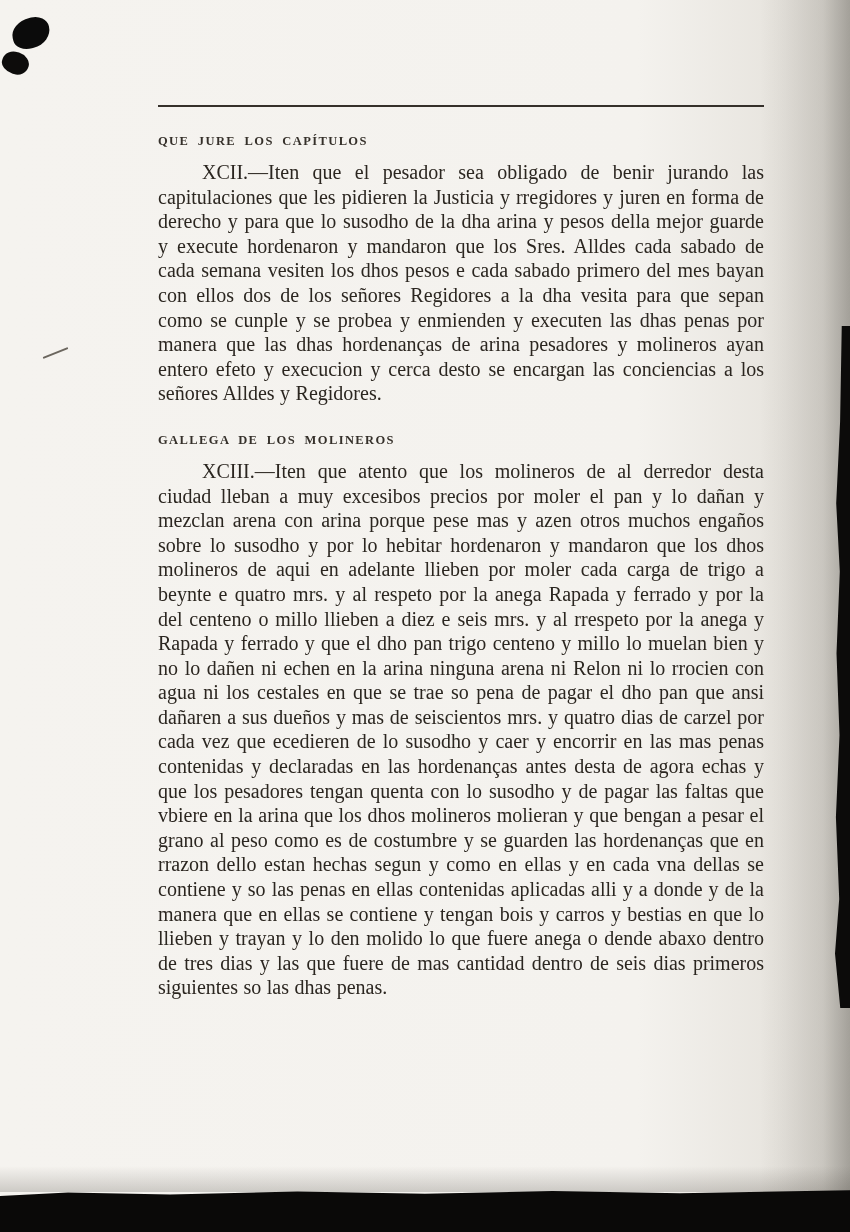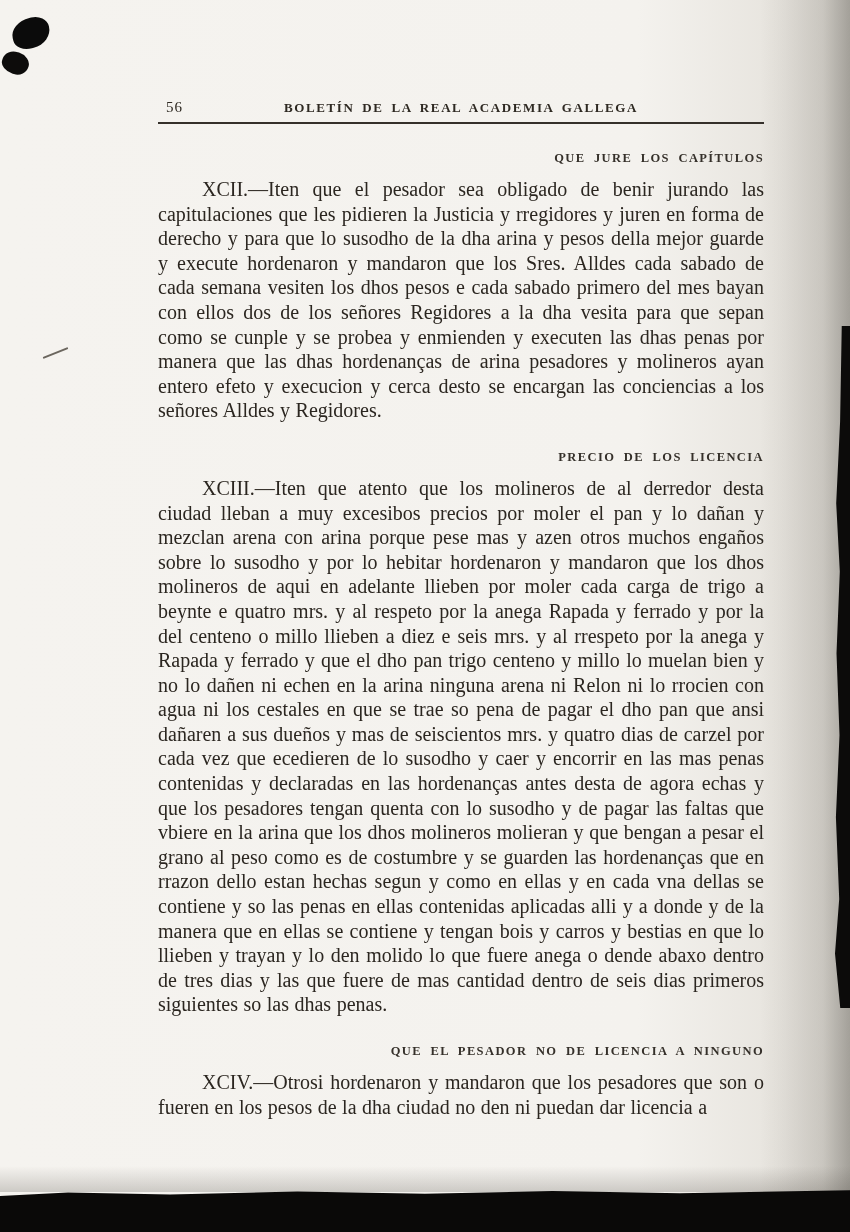--- a/index.html
+++ b/index.html
@@ -59,21 +59,21 @@
     position: absolute; left: 8px; top: 1px;
     font-size: 15px; letter-spacing: 1px; color: #2e2922;
   }
   .header-title {
     font-size: 13px; font-weight: 700; letter-spacing: 1.6px;
     word-spacing: 3px; color: #2e2922;
   }
   .header-rule { height: 2px; background: #35302a; margin-top: 7px; }
   .doc-section { margin-top: 27px; }
   .section-heading {
-    margin: 0; text-align: right;
+    margin: 0; text-align: left;
     font-size: 12.5px; font-weight: 700;
     letter-spacing: 1.4px; word-spacing: 4px; color: #35302a;
   }
   .body-paragraph {
     margin: 11px 0 0 0;
     font-size: 20px; line-height: 24.6px;
     text-align: justify; text-indent: 44px;
     color: #2b2620; word-spacing: 0.5px;
   }
 </style>
@@ -85,35 +85,27 @@
   <div class="right-shade"></div>
   <div class="right-streak"></div>
   <div class="blob-1"></div>
   <div class="blob-2"></div>
   <div class="pen-mark"></div>
   <div class="bottom-shade"></div>
   <div class="bottom-bar"></div>
 
   <div class="content">
 
-    <header class="page-header">
-      <span class="page-number">56</span>
-      <span class="header-title">BOLETÍN DE LA REAL ACADEMIA GALLEGA</span>
-    </header>
     <div class="header-rule"></div>
 
     <section class="doc-section">
       <h2 class="section-heading">QUE JURE LOS CAPÍTULOS</h2>
       <p class="body-paragraph">XCII.—Iten que el pesador sea obligado de benir jurando las capitulaciones que les pidieren la Justicia y rregidores y juren en forma de derecho y para que lo susodho de la dha arina y pesos della mejor guarde y execute hordenaron y mandaron que los Sres. Alldes cada sabado de cada semana vesiten los dhos pesos e cada sabado primero del mes bayan con ellos dos de los señores Regidores a la dha vesita para que sepan como se cunple y se probea y enmienden y executen las dhas penas por manera que las dhas hordenanças de arina pesadores y molineros ayan entero efeto y execucion y cerca desto se encargan las conciencias a los señores Alldes y Regidores.</p>
     </section>
 
     <section class="doc-section">
-      <h2 class="section-heading">PRECIO DE LOS LICENCIA</h2>
+      <h2 class="section-heading">GALLEGA DE LOS MOLINEROS</h2>
       <p class="body-paragraph">XCIII.—Iten que atento que los molineros de al derredor desta ciudad lleban a muy excesibos precios por moler el pan y lo dañan y mezclan arena con arina porque pese mas y azen otros muchos engaños sobre lo susodho y por lo hebitar hordenaron y mandaron que los dhos molineros de aqui en adelante llieben por moler cada carga de trigo a beynte e quatro mrs. y al respeto por la anega Rapada y ferrado y por la del centeno o millo llieben a diez e seis mrs. y al rrespeto por la anega y Rapada y ferrado y que el dho pan trigo centeno y millo lo muelan bien y no lo dañen ni echen en la arina ninguna arena ni Relon ni lo rrocien con agua ni los cestales en que se trae so pena de pagar el dho pan que ansi dañaren a sus dueños y mas de seiscientos mrs. y quatro dias de carzel por cada vez que ecedieren de lo susodho y caer y encorrir en las mas penas contenidas y declaradas en las hordenanças antes desta de agora echas y que los pesadores tengan quenta con lo susodho y de pagar las faltas que vbiere en la arina que los dhos molineros molieran y que bengan a pesar el grano al peso como es de costumbre y se guarden las hordenanças que en rrazon dello estan hechas segun y como en ellas y en cada vna dellas se contiene y so las penas en ellas contenidas aplicadas alli y a donde y de la manera que en ellas se contiene y tengan bois y carros y bestias en que lo llieben y trayan y lo den molido lo que fuere anega o dende abaxo dentro de tres dias y las que fuere de mas cantidad dentro de seis dias primeros siguientes so las dhas penas.</p>
     </section>
 
-    <section class="doc-section">
-      <h2 class="section-heading">QUE EL PESADOR NO DE LICENCIA A NINGUNO</h2>
-      <p class="body-paragraph">XCIV.—Otrosi hordenaron y mandaron que los pesadores que son o fueren en los pesos de la dha ciudad no den ni puedan dar licencia a</p>
-    </section>
 
   </div>
 </div>
 
 </body></html>

